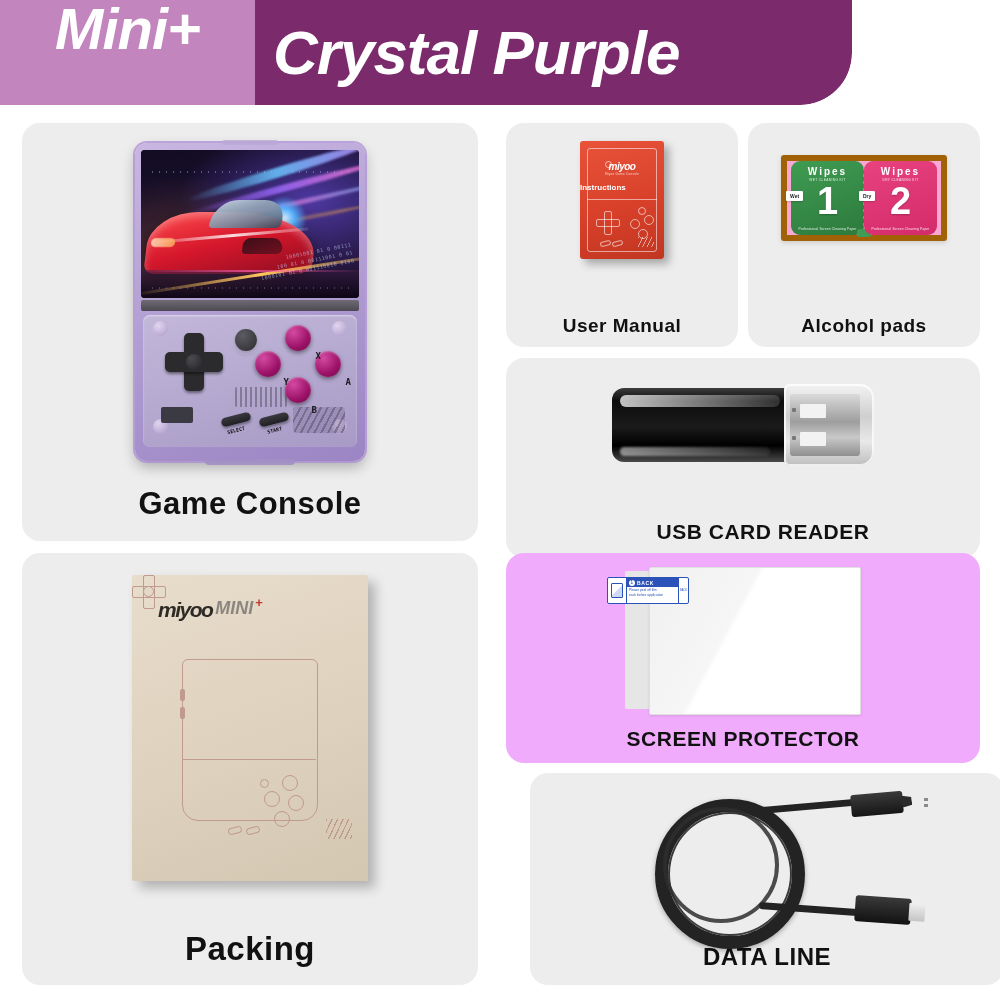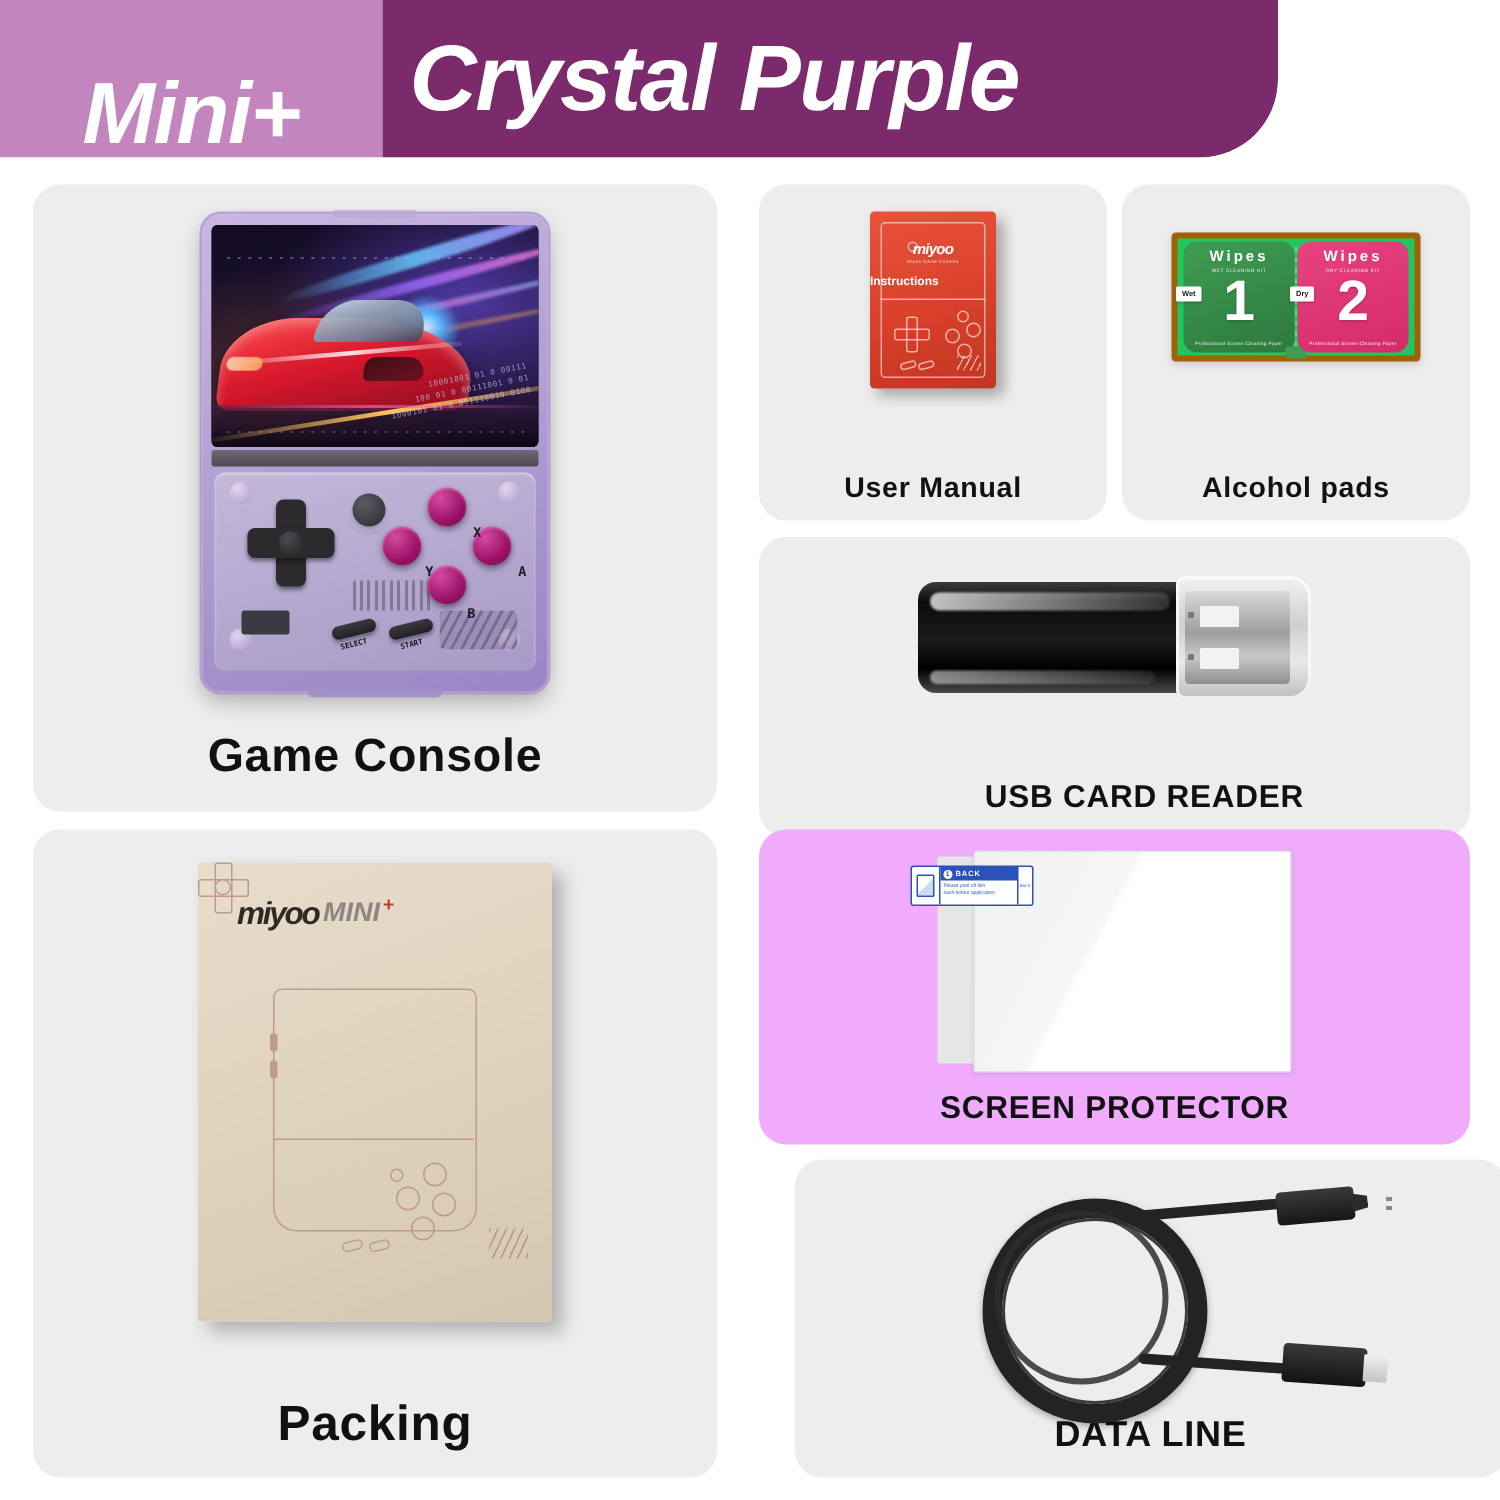--- a/index.html
+++ b/index.html
@@ -12,21 +12,21 @@
   }
 
   
   .banner{
     position:absolute;left:0;top:0;width:852px;height:105px;
     display:flex;align-items:stretch;
     border-bottom-right-radius:52px;
     overflow:hidden;
   }
   .banner-left{
-    width:255px;display:flex;align-items:flex-end;justify-content:center;
+    width:255px;display:flex;align-items:flex-start;justify-content:center;
   }
   .banner-right{
     flex:1;display:flex;align-items:center;padding-left:18px;
     border-bottom-right-radius:52px;
   }
   .banner-left-text{
     color:#ffffff;font-size:58px;font-weight:bold;font-style:italic;
     letter-spacing:-1px;line-height:1;
   }
   .banner-right-text{
@@ -284,21 +284,21 @@
   }
   .mn-p1{left:20px;top:100px;} .mn-p2{left:32px;top:100px;}
   .mn-grill{
     position:absolute;right:10px;top:96px;width:16px;height:10px;
     background:repeating-linear-gradient(118deg,rgba(255,255,255,.55) 0 1px,rgba(0,0,0,0) 1px 4px);
   }
 
   
   .pads{
     position:relative;width:166px;height:86px;margin-top:32px;
-    background:#22c55e;border:4px solid #a16207;border-radius:3px;
+    background:#f9a8d4;border:6px solid #a16207;border-radius:3px;
     display:flex;align-items:center;justify-content:space-between;padding:0 4px;
     box-sizing:border-box;
     box-shadow:0 2px 5px rgba(0,0,0,.13);
   }
   .sachet{
     position:relative;width:74px;height:74px;border-radius:9px;color:#fff;
     display:flex;flex-direction:column;align-items:center;
   }
   .sachet.wet{background:linear-gradient(160deg,#3f9c52,#2d7a3d);}
   .sachet.dry{background:linear-gradient(160deg,#e8427f,#d42b6b);}

